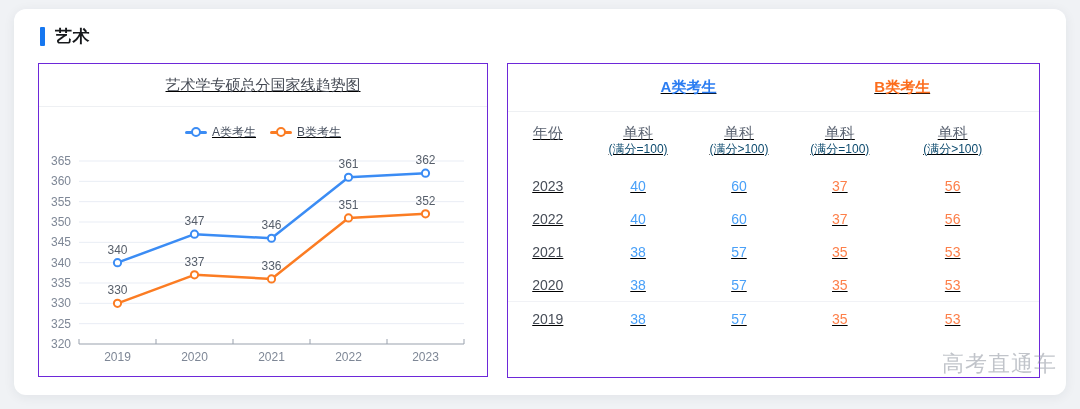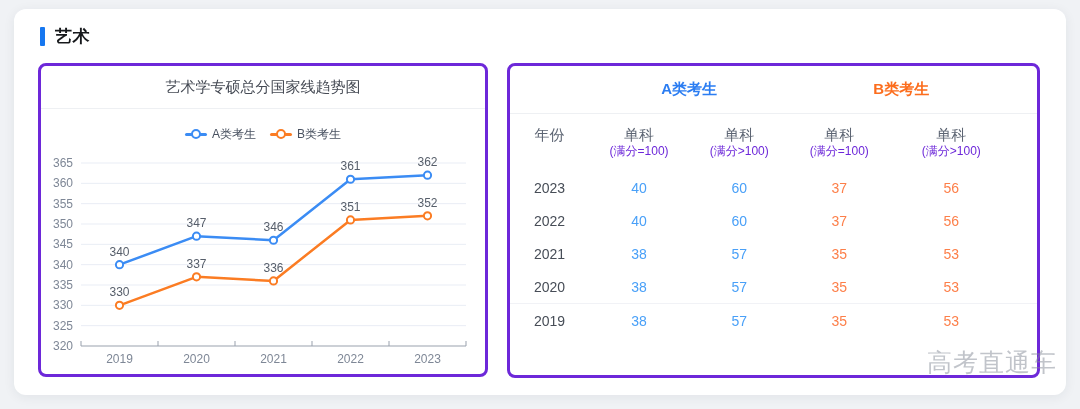--- a/index.html
+++ b/index.html
@@ -17,22 +17,22 @@
   
   .section-header{
     position:absolute;left:26px;top:16px;height:22px;
     display:flex;align-items:center;gap:10px;
   }
   .accent-bar{display:inline-block;width:5px;height:19px;border-radius:1px;background:#1677f0;}
   .section-title{font-size:17px;font-weight:bold;color:#17191c;letter-spacing:.5px;}
   
   .panels{position:absolute;left:24px;top:54px;display:flex;gap:19px;}
   .panel{
-    background:#fff;border:3px solid #6d28d9;border-radius:8px;
-    box-sizing:border-box;overflow:hidden;
+    background:#fff;border:1px solid #6d28d9;border-radius:0;
+    box-sizing:border-box;overflow:hidden;text-decoration:underline;
   }
   .chart-panel{width:450px;height:314px;}
   .table-panel{width:533px;height:315px;}
   .panel-title{
     height:42px;line-height:42px;text-align:center;
     font-size:15px;color:#454a54;border-bottom:1px solid #eef0f3;
   }
   
   .legend{margin-top:15px;display:flex;justify-content:center;gap:14px;height:20px;align-items:center;}
   .legend-item{display:flex;align-items:center;gap:5px;cursor:pointer;}
@@ -41,28 +41,28 @@
     width:6px;height:6px;border:2px solid;border-radius:50%;background:#fff;display:block;}
   .lg-text{font-size:12px;color:#485160;}
   
   svg{display:block;margin-top:6px;}
   
   table.score-table{width:100%;border-collapse:collapse;table-layout:fixed;}
   .score-table th,.score-table td{padding:0;text-align:center;font-weight:normal;}
   .group-row th{height:47px;border-bottom:1px solid #eef0f3;font-size:15px;font-weight:bold;}
   .col-row th{height:57px;vertical-align:middle;}
   .col-row .l1{display:block;font-size:15px;color:#5d6573;line-height:17px;}
-  .col-row .l2{display:block;font-size:12px;color:#6d28d9;line-height:17px;min-height:17px;}
+  .col-row .l2{display:block;font-size:12px;color:#0c4a6e;line-height:17px;min-height:17px;}
   tbody td{height:33px;font-size:14px;}
   tbody td.year{color:#474d57;}
   tbody tr:last-child td{border-top:1px solid #f1f2f6;}
   
   .watermark{
     position:absolute;right:9px;bottom:16px;
-    font-size:25px;color:#858b97;opacity:.5;letter-spacing:1px;
+    font-size:22px;color:#858b97;opacity:.5;letter-spacing:1px;
     pointer-events:none;white-space:nowrap;
   }
 </style>
 </head>
 <body>
 
 <div class="card">
 
   <div class="section-header">
     <span class="accent-bar" style="background: rgb(22, 119, 240);"></span>

